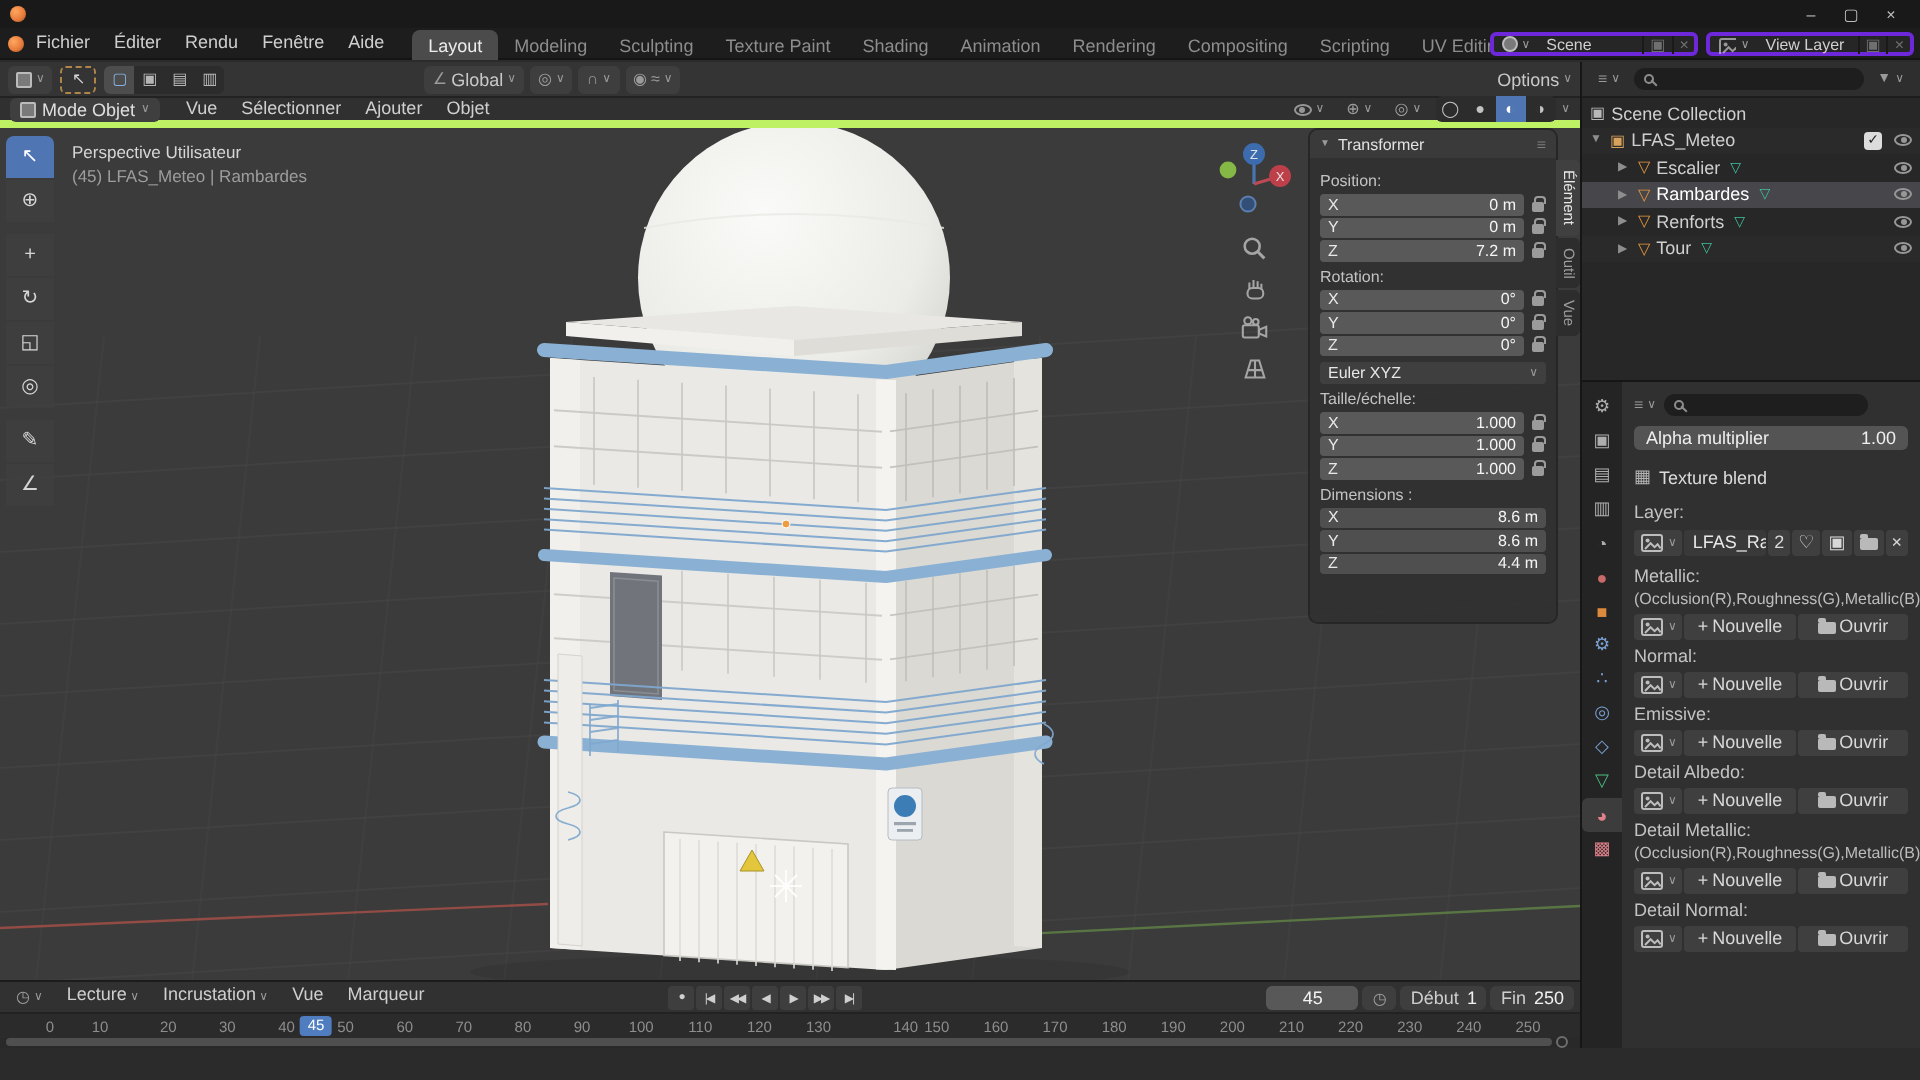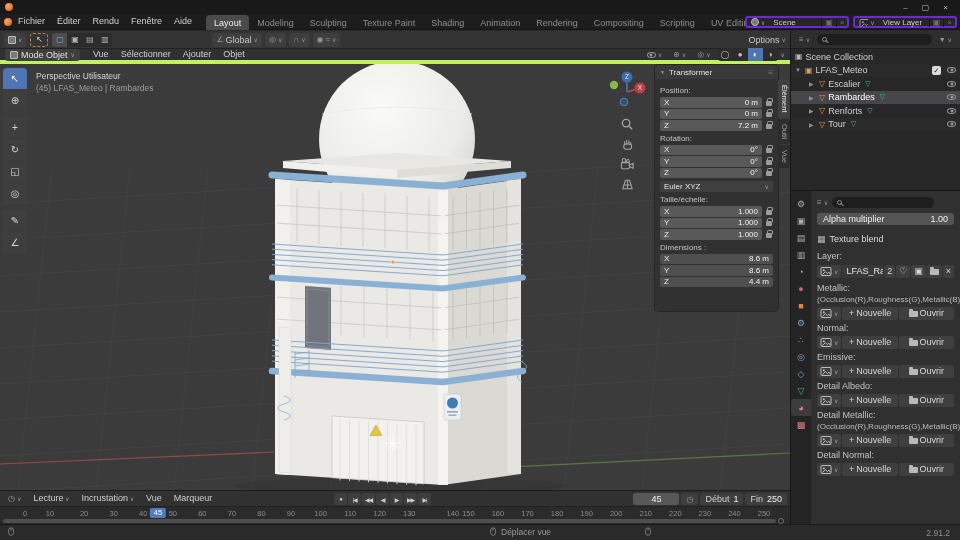--- a/index.html
+++ b/index.html
@@ -885,32 +885,13 @@
                   <span class="folder"></span>
                   <span>Ouvrir</span>
                 </span>
               </div>
             </div>
         </div>
       </div>
     </div>
   </div>
 
-  <div class="statusbar">
-    <span class="sb-item" style="left:8px">
-        <svg class="mouse-ic" viewBox="0 0 8 11">
-          <use href="#i-mouse"></use>
-        </svg>
-      </span>
-    <span class="sb-item" style="left:490px">
-      <svg class="mouse-ic" viewBox="0 0 8 11">
-          <use href="#i-mouse"></use>
-        </svg>
-      <span>Déplacer vue</span>
-    </span>
-    <span class="sb-item" style="left:645px">
-        <svg class="mouse-ic" viewBox="0 0 8 11">
-          <use href="#i-mouse"></use>
-        </svg>
-      </span>
-    <span class="version">2.91.2</span>
-  </div>
 </div>
 
 </body></html>

